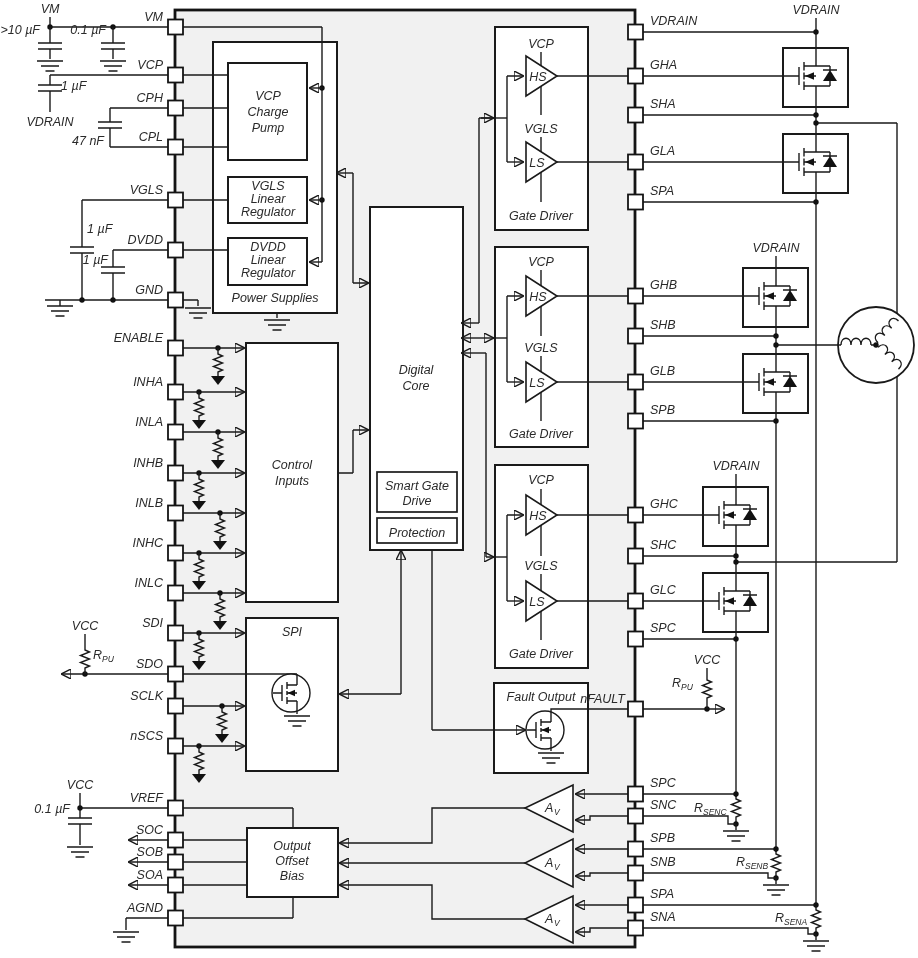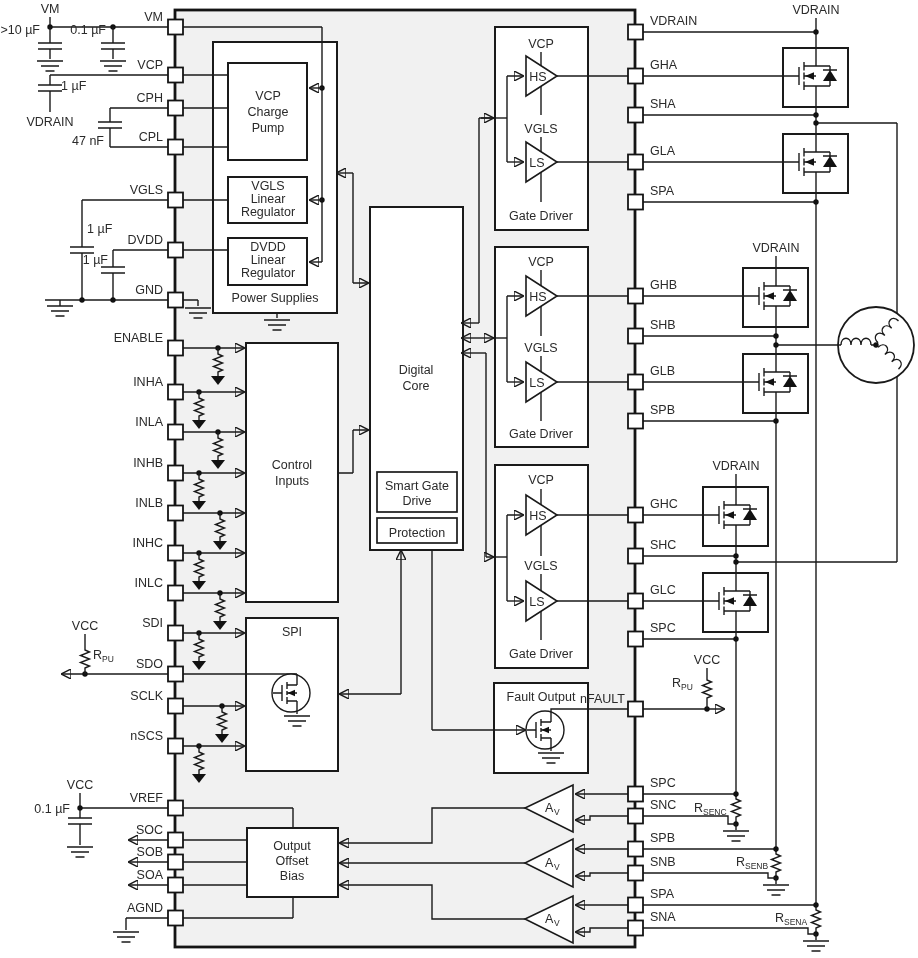--- a/index.html
+++ b/index.html
@@ -1,16 +1,16 @@
 <!DOCTYPE html>
 <html><head>
 <meta charset="utf-8">
 <style>
   html,body{margin:0;padding:0;background:#fff;}
-  .wrap{width:738px;height:958px;position:relative;font-family:"Liberation Sans",sans-serif;}
+  .wrap{width:738px;height:958px;position:relative;font-family:"Liberation Sans",sans-serif;font-style:italic;}
   svg{display:block;}
   svg path, svg polyline, svg line{stroke:#1a1a1a;stroke-width:1.4;fill:none;}
   .blk{fill:#ffffff;stroke:#1a1a1a;stroke-width:2;}
   .blk2{fill:#ffffff;stroke:#1a1a1a;stroke-width:1.7;}
   .icbody{fill:#f1f1f1;stroke:#141414;stroke-width:2.8;}
   .pin{fill:#ffffff;stroke:#141414;stroke-width:1.8;}
   .d{fill:#111;stroke:none;}
   text{fill:#2a2a2a;font-size:12.5px;font-family:"Liberation Sans",sans-serif;}
   .tm{text-anchor:middle;} .te{text-anchor:end;}
   .sub{font-size:8.5px;}

